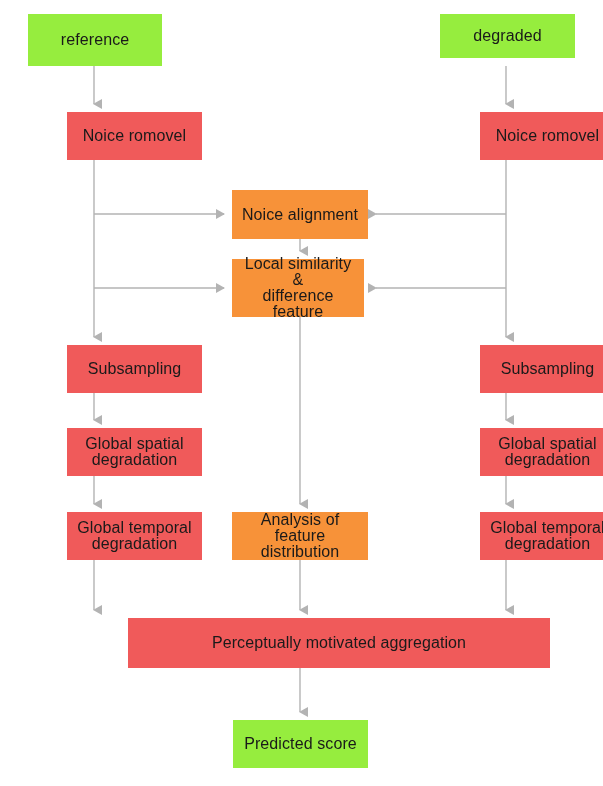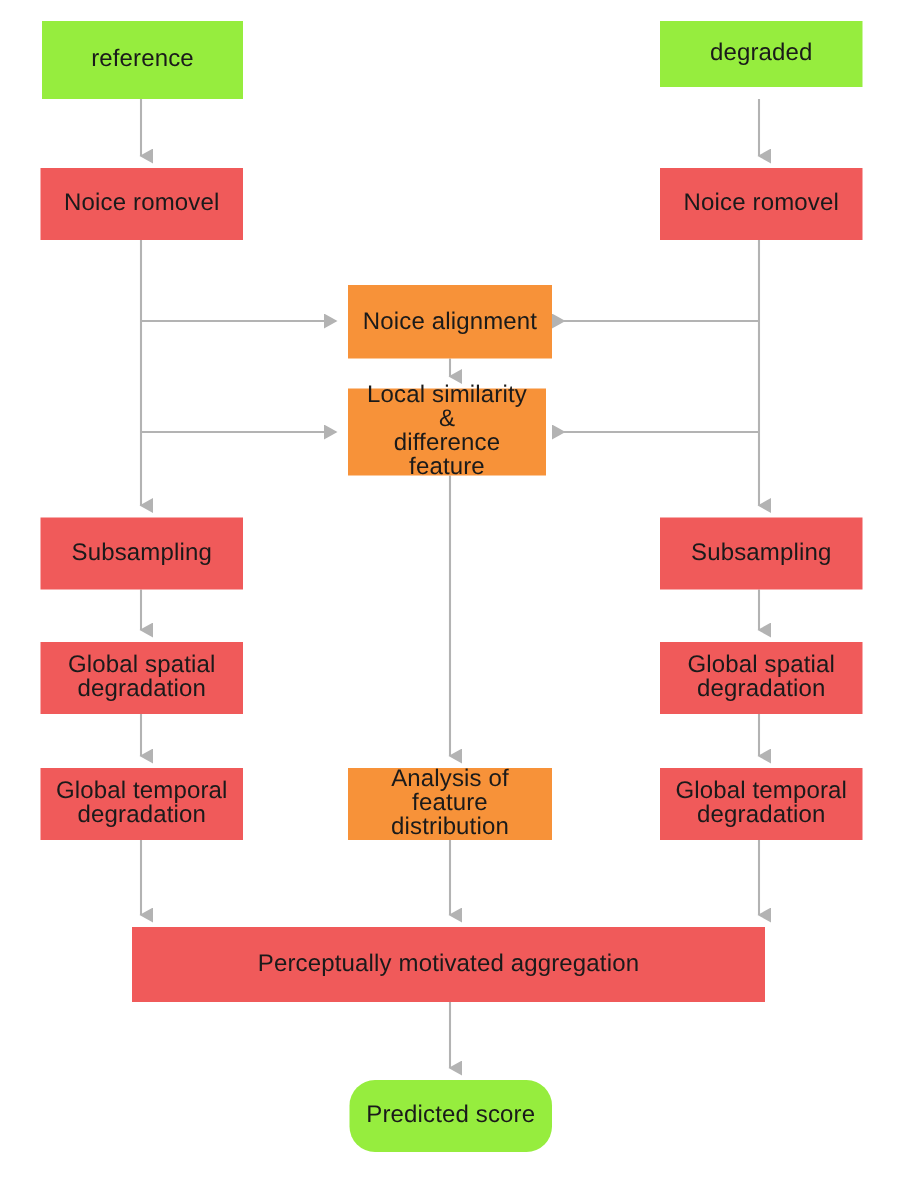--- a/index.html
+++ b/index.html
@@ -25,21 +25,21 @@
     justify-content: center;
     text-align: center;
     color: #1a1a1a;
     font-size: 16px;
     line-height: 16px;
     letter-spacing: 0.1px;
     padding: 2px 6px;
     white-space: pre-line;
   }
   .node.green  { background: #96ed3e; }
-  .node.red    { background: #f05a5a; }
+  .node.red    { background: #f05a5a; margin-left: 40px; }
   .node.orange { background: #f79239; }
 
   .edges {
     position: absolute;
     left: 0;
     top: 0;
     width: 603px;
     height: 786px;
     pointer-events: none;
   }
@@ -129,15 +129,15 @@
 degradation</div>
 
   <div class="node red" style="left:440px; top:512px; width:135px; height:48px;">Global temporal
 degradation</div>
 
   <div class="node orange" style="left:232px; top:512px; width:136px; height:48px;">Analysis of feature
 distribution</div>
 
   <div class="node red" style="left:88px; top:618px; width:422px; height:50px;">Perceptually motivated aggregation</div>
 
-  <div class="node green" style="left:233px; top:720px; width:135px; height:48px;border-radius:17px;">Predicted score</div>
+  <div class="node green" style="left:233px; top:720px; width:135px; height:48px;">Predicted score</div>
 
 </div>
 
 </body></html>

